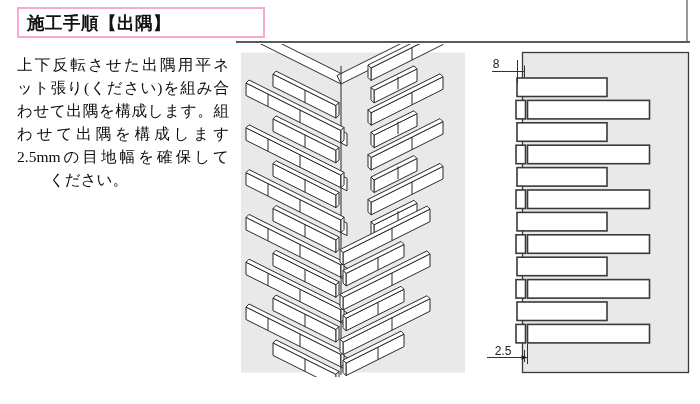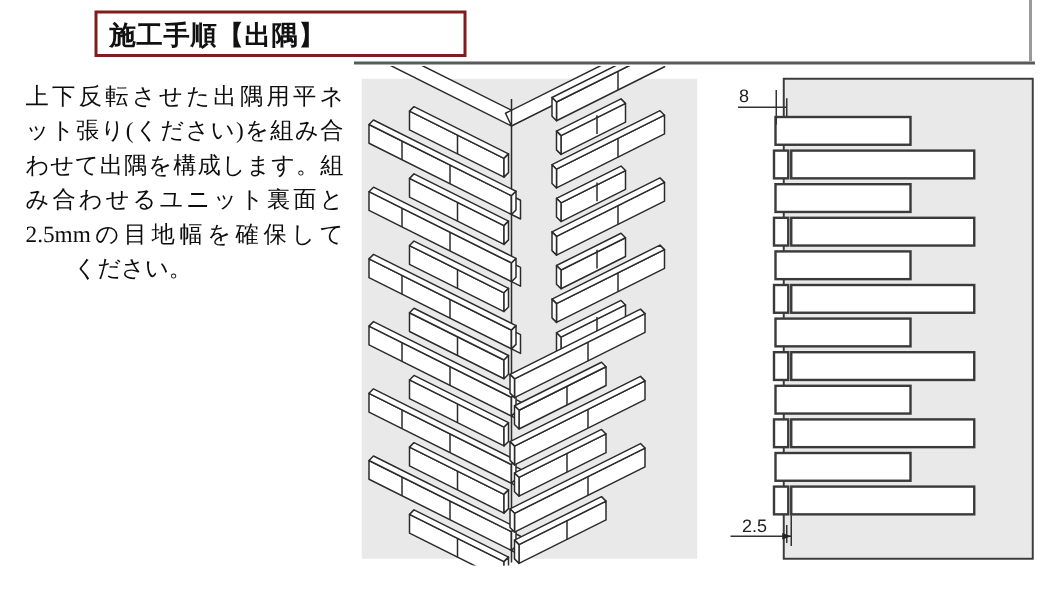--- a/index.html
+++ b/index.html
@@ -4,22 +4,22 @@
 <style>
   html,body{margin:0;padding:0;background:#fff;}
   #page{
     position:relative;width:700px;height:404px;background:#ffffff;
     overflow:hidden;font-family:"Liberation Sans","DejaVu Sans",sans-serif;
     color:#111;
   }
   
   #title-box{
     position:absolute;left:17px;top:7px;width:244px;height:27px;
-    border:2px solid #7f1d1d;box-sizing:content-box;
-    display:flex;align-items:center;margin-left:46px;
+    border:2px solid #f9a8d4;box-sizing:content-box;
+    display:flex;align-items:center;
   }
   #title-box .t{
     font-size:17.5px;font-weight:bold;letter-spacing:0.5px;
     padding-left:8px;white-space:nowrap;
   }
   
   #intro{
     position:absolute;left:17px;top:53px;width:212px;
     font-size:15.5px;line-height:23px;color:#0d0d0d;font-family:Liberation Serif, serif;
   }
@@ -50,21 +50,21 @@
 <div id="page">
 
   <div id="title-box">
     <span class="t">施工手順【出隅】</span>
   </div>
 
   <div id="intro">
     <div class="intro-line">上下反転させた出隅用平ネ</div>
     <div class="intro-line">ット張り(ください)を組み合</div>
     <div class="intro-line">わせて出隅を構成します。組</div>
-    <div class="intro-line">み合わせるユニット裏面と</div>
+    <div class="intro-line">わせて出隅を構成します</div>
     <div class="intro-line">2.5mmの目地幅を確保して</div>
     <div class="intro-line last">ください。</div>
   </div>
 
   <div id="figure-divider"></div>
   <div id="column-rule-stub"></div>
 
   <svg id="corner-diagram" width="232" height="340" viewBox="236 40 232 340">
     <defs>
       <clipPath id="panelclip">

